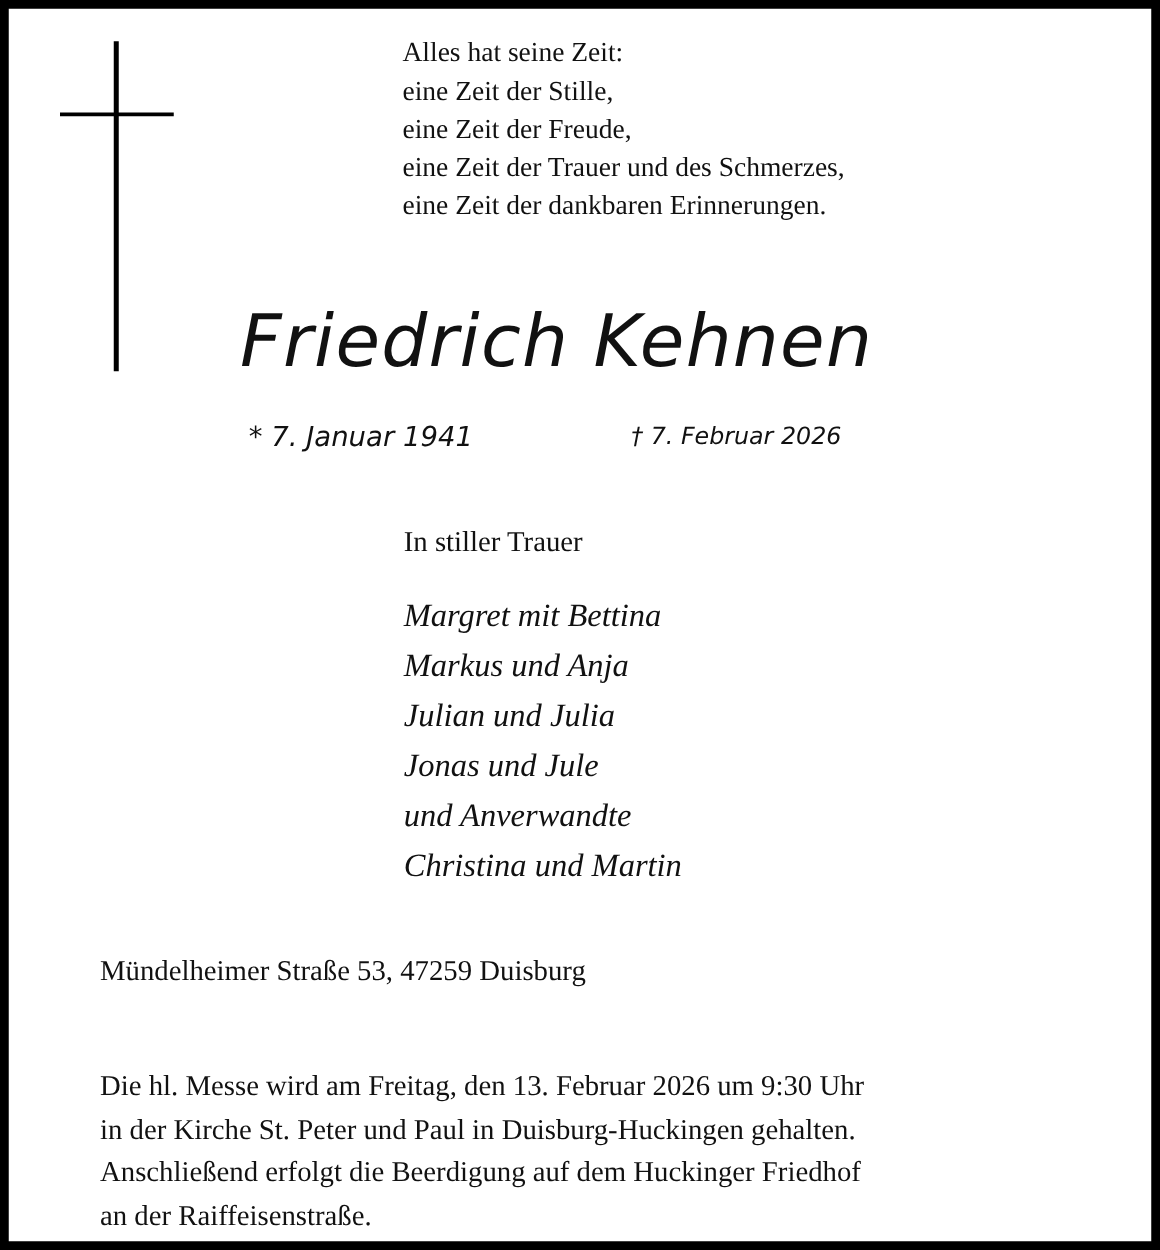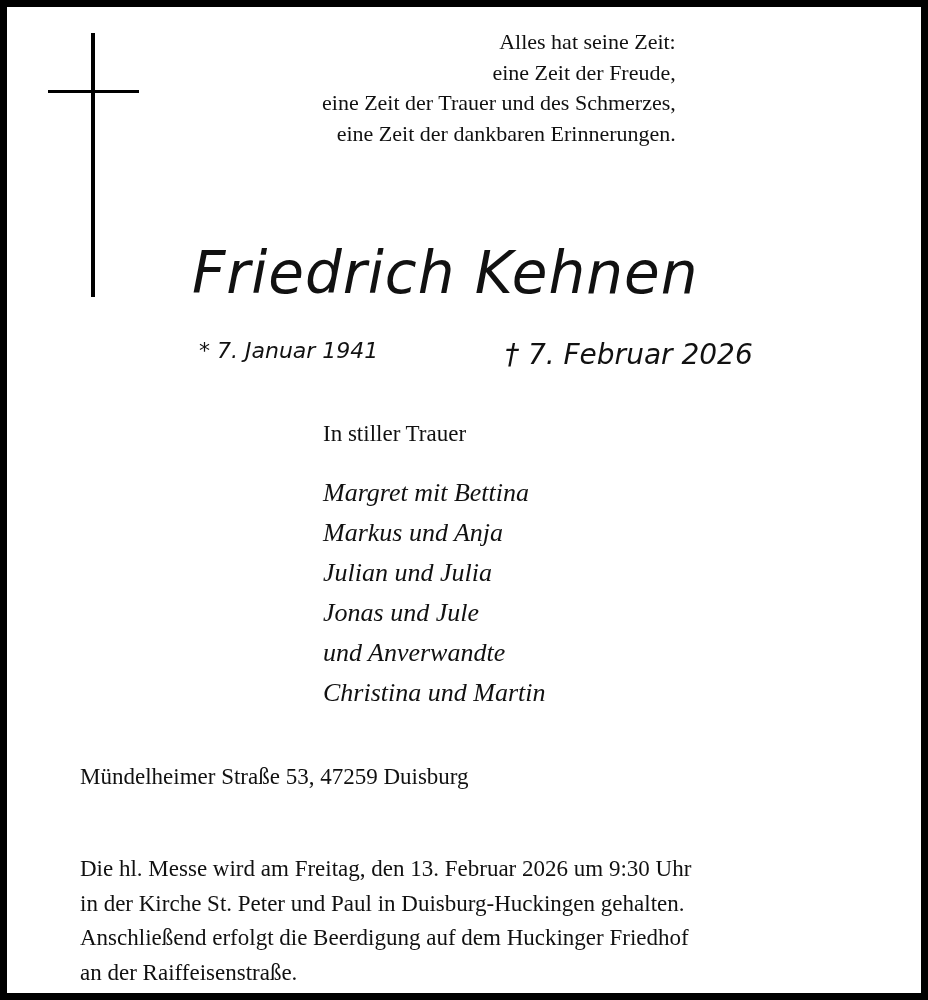--- a/index.html
+++ b/index.html
@@ -12,32 +12,32 @@
     }
     .serif { font-family: "Liberation Serif", "DejaVu Serif", serif; }
     .hand { font-family: "DejaVu Sans", "Liberation Sans", sans-serif; }
     .cross-v {
       position: absolute; left: 84px; top: 26px; width: 4px; height: 264px; background: #000;
     }
     .cross-h {
       position: absolute; left: 41px; top: 83px; width: 91px; height: 3px; background: #000;
     }
     .verse {
-      position: absolute; left: 315px; top: 20px; font-size: 22px; line-height: 30.5px; text-align: right;
+      position: absolute; left: 315px; top: 20px; font-size: 22px; line-height: 30.5px;
     }
     .verse div { white-space: nowrap; }
     .name {
       position: absolute; left: 185px; top: 232px; font-size: 58px; font-weight: normal;
       letter-spacing: 1px; white-space: nowrap; font-style: italic;
     }
     .born {
       position: absolute; left: 192px; top: 331px; font-size: 22px; font-style: italic; white-space: nowrap;
     }
     .died {
-      position: absolute; left: 498px; top: 331px; font-size: 28px; font-style: italic; white-space: nowrap;
+      position: absolute; left: 498px; top: 331px; font-size: 19px; font-style: italic; white-space: nowrap;
     }
     .mourn-intro {
       position: absolute; left: 316px; top: 414px; font-size: 23px; white-space: nowrap;
     }
     .mourners {
       position: absolute; left: 316px; top: 466px; font-size: 26px; line-height: 40px; font-style: italic;
     }
     .mourners div { white-space: nowrap; }
     .address {
       position: absolute; left: 73px; top: 754px; font-size: 23px; line-height: 32px;
@@ -51,20 +51,21 @@
 <body>
 
 <div class="page">
   <div>
     <div class="cross-v"></div>
     <div class="cross-h"></div>
   </div>
 
   <div class="verse serif">
     <div>Alles hat seine Zeit:</div>
+    <div>eine Zeit der Stille,</div>
     <div>eine Zeit der Freude,</div>
     <div>eine Zeit der Trauer und des Schmerzes,</div>
     <div>eine Zeit der dankbaren Erinnerungen.</div>
   </div>
 
   <div class="name hand">Friedrich Kehnen</div>
   <div class="born hand">* 7. Januar 1941</div>
   <div class="died hand">† 7. Februar 2026</div>
 
   <div class="mourn-intro serif">In stiller Trauer</div>

